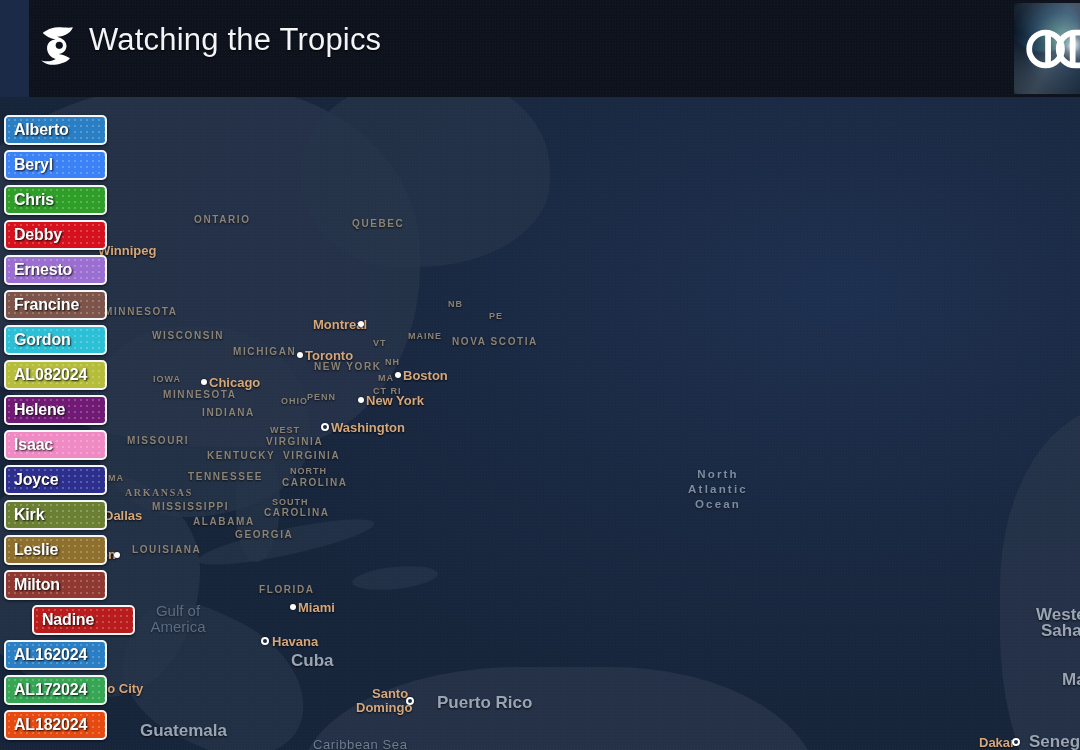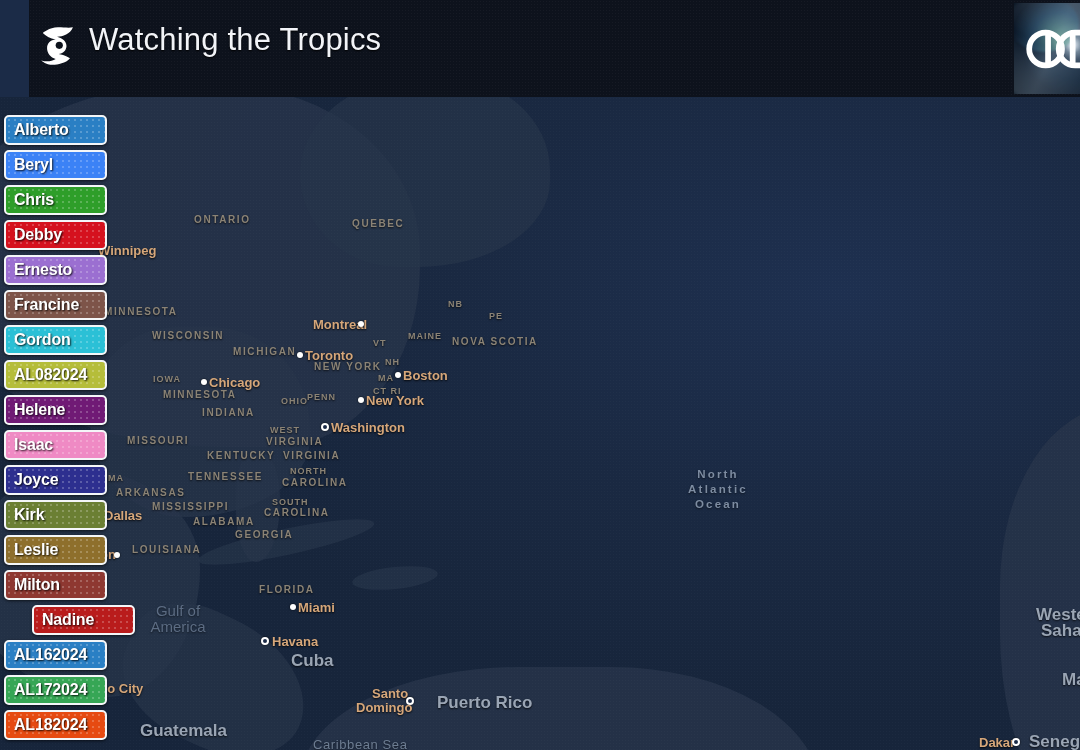--- a/index.html
+++ b/index.html
@@ -227,21 +227,21 @@
         <div class="lbl lbl-state" style="left: 452px; top: 239px;">NOVA SCOTIA</div>
         <div class="lbl lbl-state" style="left: 127px; top: 338px;">MISSOURI</div>
         <div class="lbl lbl-state tiny" style="left: 270px; top: 328px;">WEST</div>
         <div class="lbl lbl-state" style="left: 266px; top: 339px;">VIRGINIA</div>
         <div class="lbl lbl-state" style="left: 207px; top: 353px;">KENTUCKY</div>
         <div class="lbl lbl-state" style="left: 283px; top: 353px;">VIRGINIA</div>
         <div class="lbl lbl-state" style="left: 188px; top: 374px;">TENNESSEE</div>
         <div class="lbl lbl-state tiny" style="left: 290px; top: 369px;">NORTH</div>
         <div class="lbl lbl-state" style="left: 282px; top: 380px;">CAROLINA</div>
         <div class="lbl lbl-state tiny" style="left: 100px; top: 376px;">OMA</div>
-        <div class="lbl lbl-state" style="left: 116px; top: 390px;">ARKANSAS</div>
+        <div class="lbl lbl-state" style="left: 125px; top: 390px; font-family: Liberation Serif, serif;">ARKANSAS</div>
         <div class="lbl lbl-state" style="left: 152px; top: 404px;">MISSISSIPPI</div>
         <div class="lbl lbl-state tiny" style="left: 272px; top: 400px;">SOUTH</div>
         <div class="lbl lbl-state" style="left: 264px; top: 410px;">CAROLINA</div>
         <div class="lbl lbl-state" style="left: 193px; top: 419px;">ALABAMA</div>
         <div class="lbl lbl-state" style="left: 235px; top: 432px;">GEORGIA</div>
         <div class="lbl lbl-state" style="left: 132px; top: 447px;">LOUISIANA</div>
         <div class="lbl lbl-state" style="left: 259px; top: 487px;">FLORIDA</div>
         <div class="lbl lbl-city" style="left: 98px; top: 146px;">Winnipeg</div>
         <div class="lbl lbl-city" style="left: 313px; top: 220px;">Montreal</div>
         <div class="dot-city" style="left: 358px; top: 224px;"></div>

